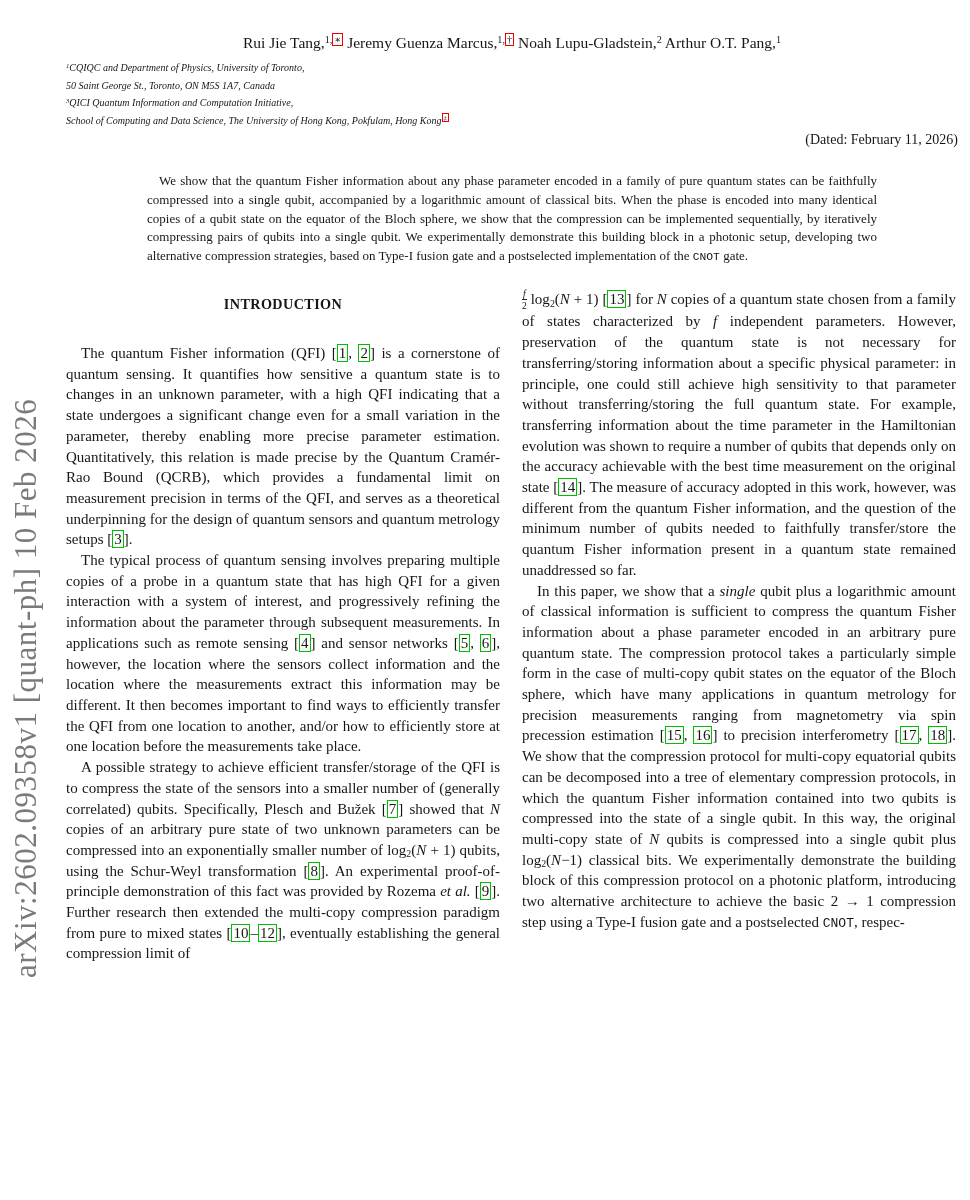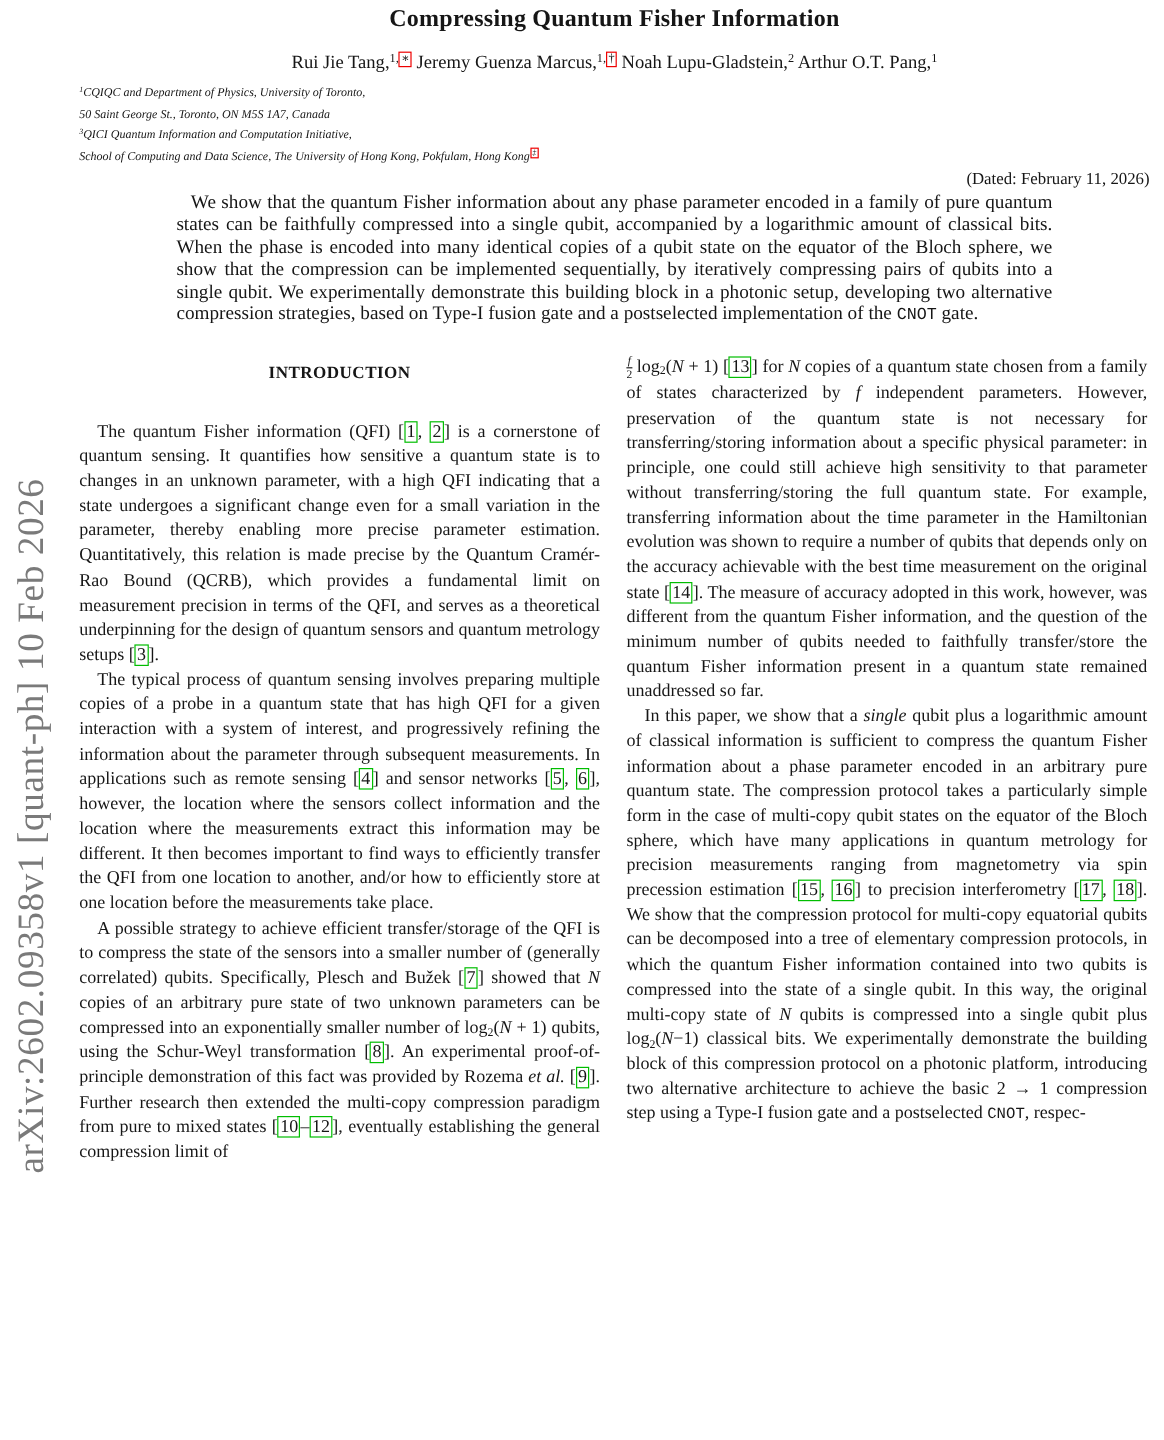--- a/index.html
+++ b/index.html
@@ -29,27 +29,27 @@
     top: 0;
     width: 892px;
   }
   .title {
     margin-top: 5px;
     text-align: center;
     font-size: 20px;
     font-weight: bold;
     letter-spacing: 0.2px;
   }
-  .authors { margin-top: 13px; text-align: center; font-size: 15.5px; line-height: 23px; }
+  .authors { margin-top: 31px; text-align: center; font-size: 15.5px; line-height: 23px; }
   .affils  { margin-top: 5px;  text-align: left; font-style: italic; font-size: 10px; line-height: 17.6px; }
   .dateline { margin-top: 3px; text-align: right; font-size: 14px; }
   .abstract {
     width: 730px;
-    margin: 2px auto 0 auto;
-    font-size: 16px;
+    margin: 24px auto 0 auto;
+    font-size: 13px;
     line-height: 18.6px;
     text-align: justify;
     text-indent: 12px;
     hyphens: manual;
   }
   .columns {
     display: flex;
     gap: 22px;
     margin-top: 22px;
   }
@@ -81,21 +81,20 @@
 </style>
 </head>
 <body>
 
 <div class="page">
 
   <div class="watermark">arXiv:2602.09358v1  [quant-ph]  10 Feb 2026</div>
 
   <div class="content">
 
-    <div class="title">Compressing Quantum Fisher Information</div>
 
     <div class="authors">
       <div>Rui Jie Tang,<span class="t-sup">1,</span><span class="t-r">∗</span> Jeremy Guenza Marcus,<span class="t-sup">1,</span><span class="t-r">†</span> Noah Lupu-Gladstein,<span class="t-sup">2</span> Arthur O.T. Pang,<span class="t-sup">1</span></div>
     </div>
 
     <div class="affils">
       <div><span class="t-sup">1</span>CQIQC and Department of Physics, University of Toronto,</div>
       <div>50 Saint George St., Toronto, ON M5S 1A7, Canada</div>
       <div><span class="t-sup">3</span>QICI Quantum Information and Computation Initiative,</div>
       <div>School of Computing and Data Science, The University of Hong Kong, Pokfulam, Hong Kong<span class="t-r">‡</span></div>

